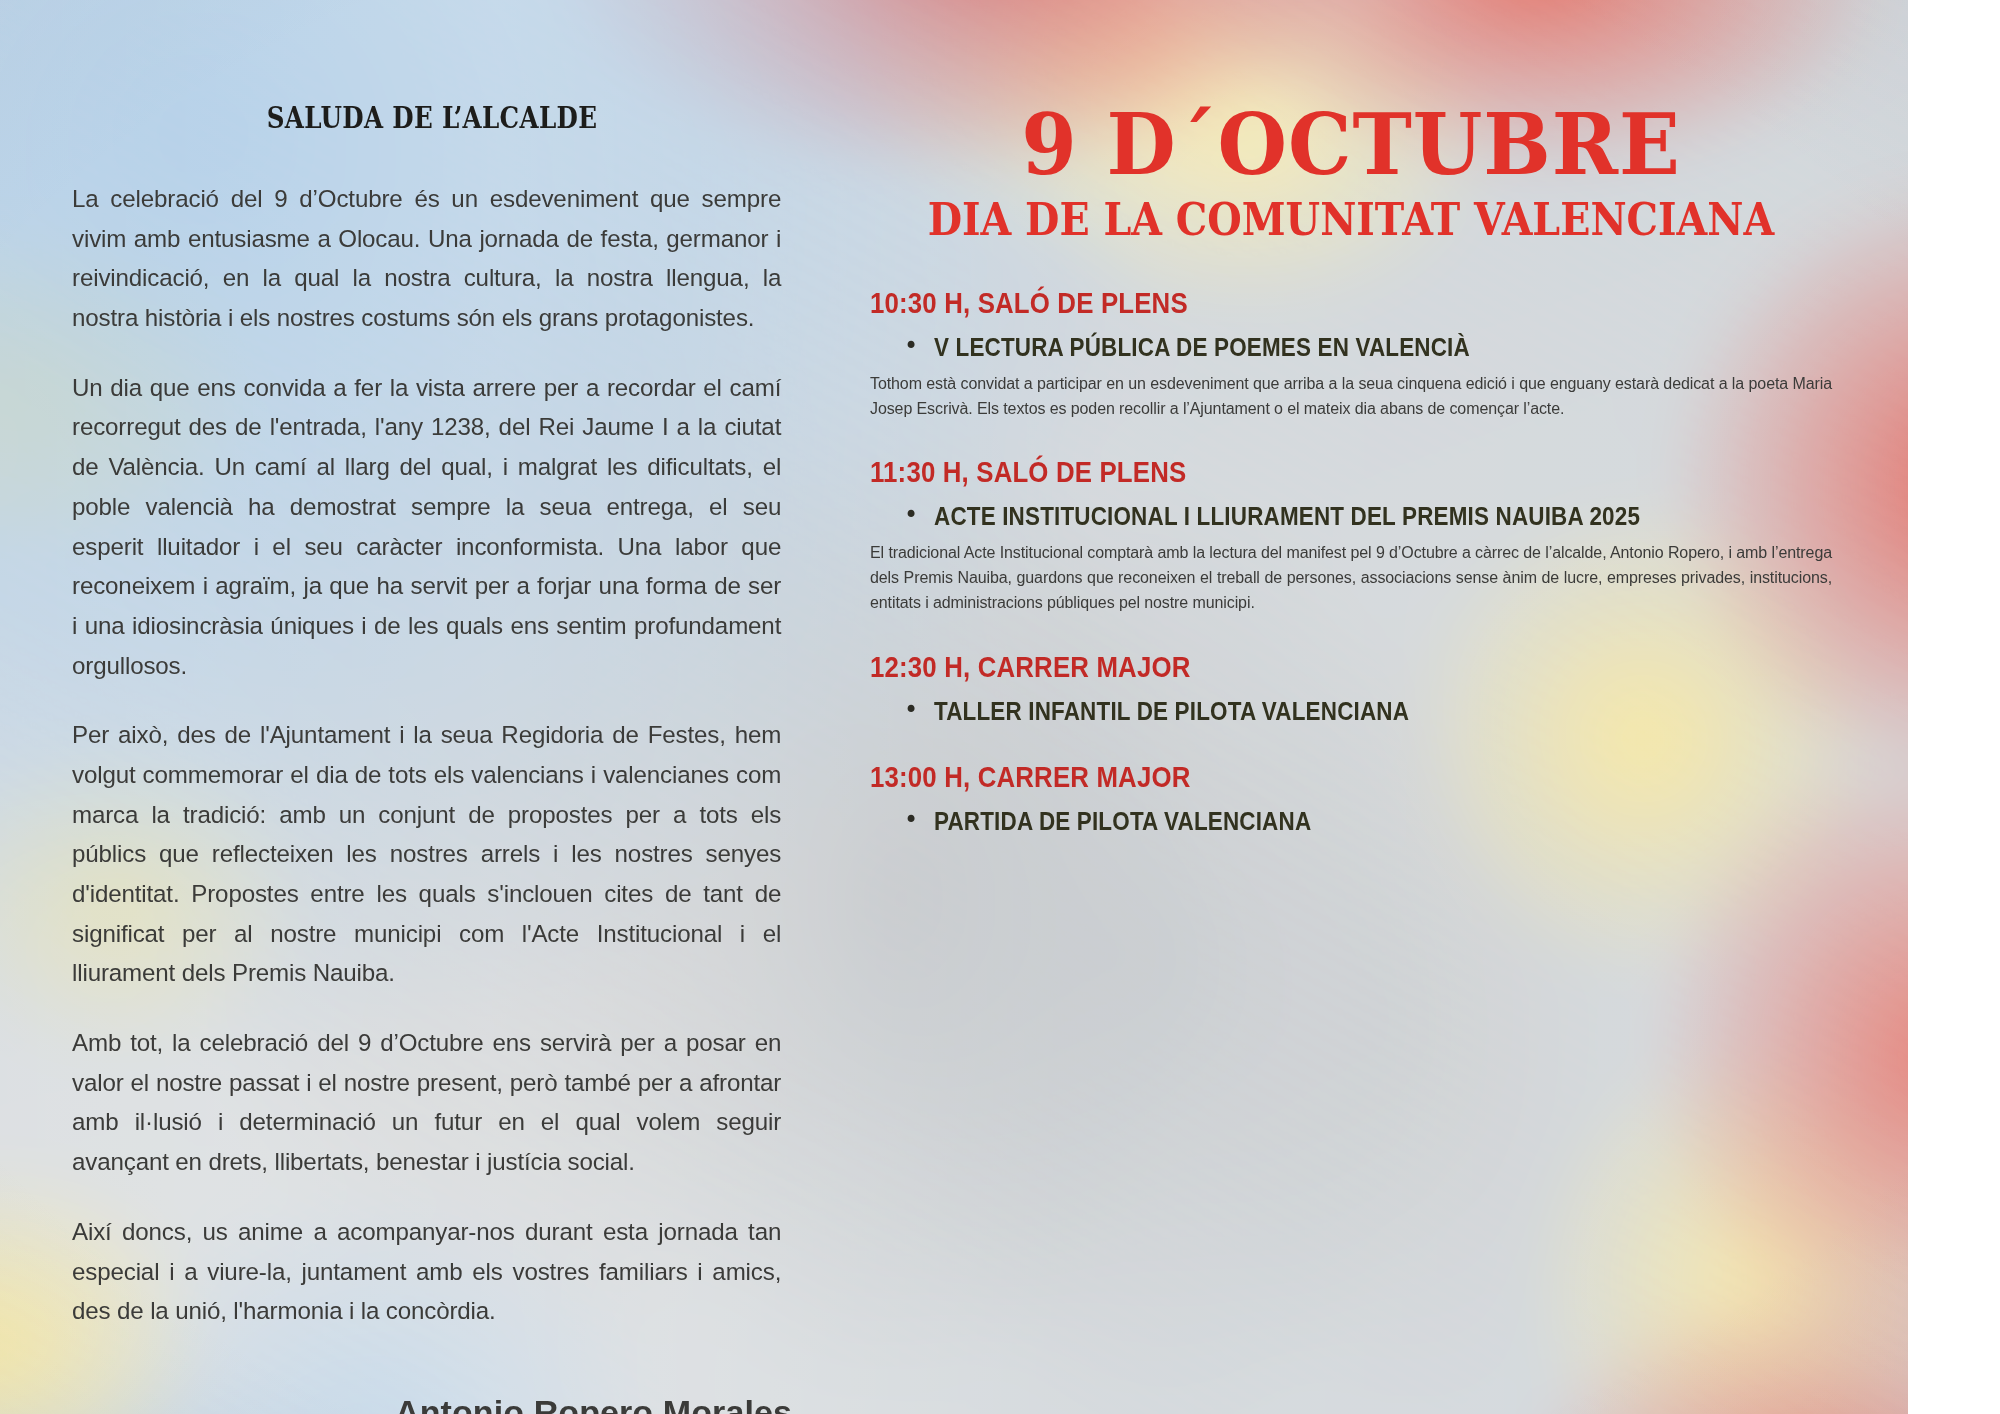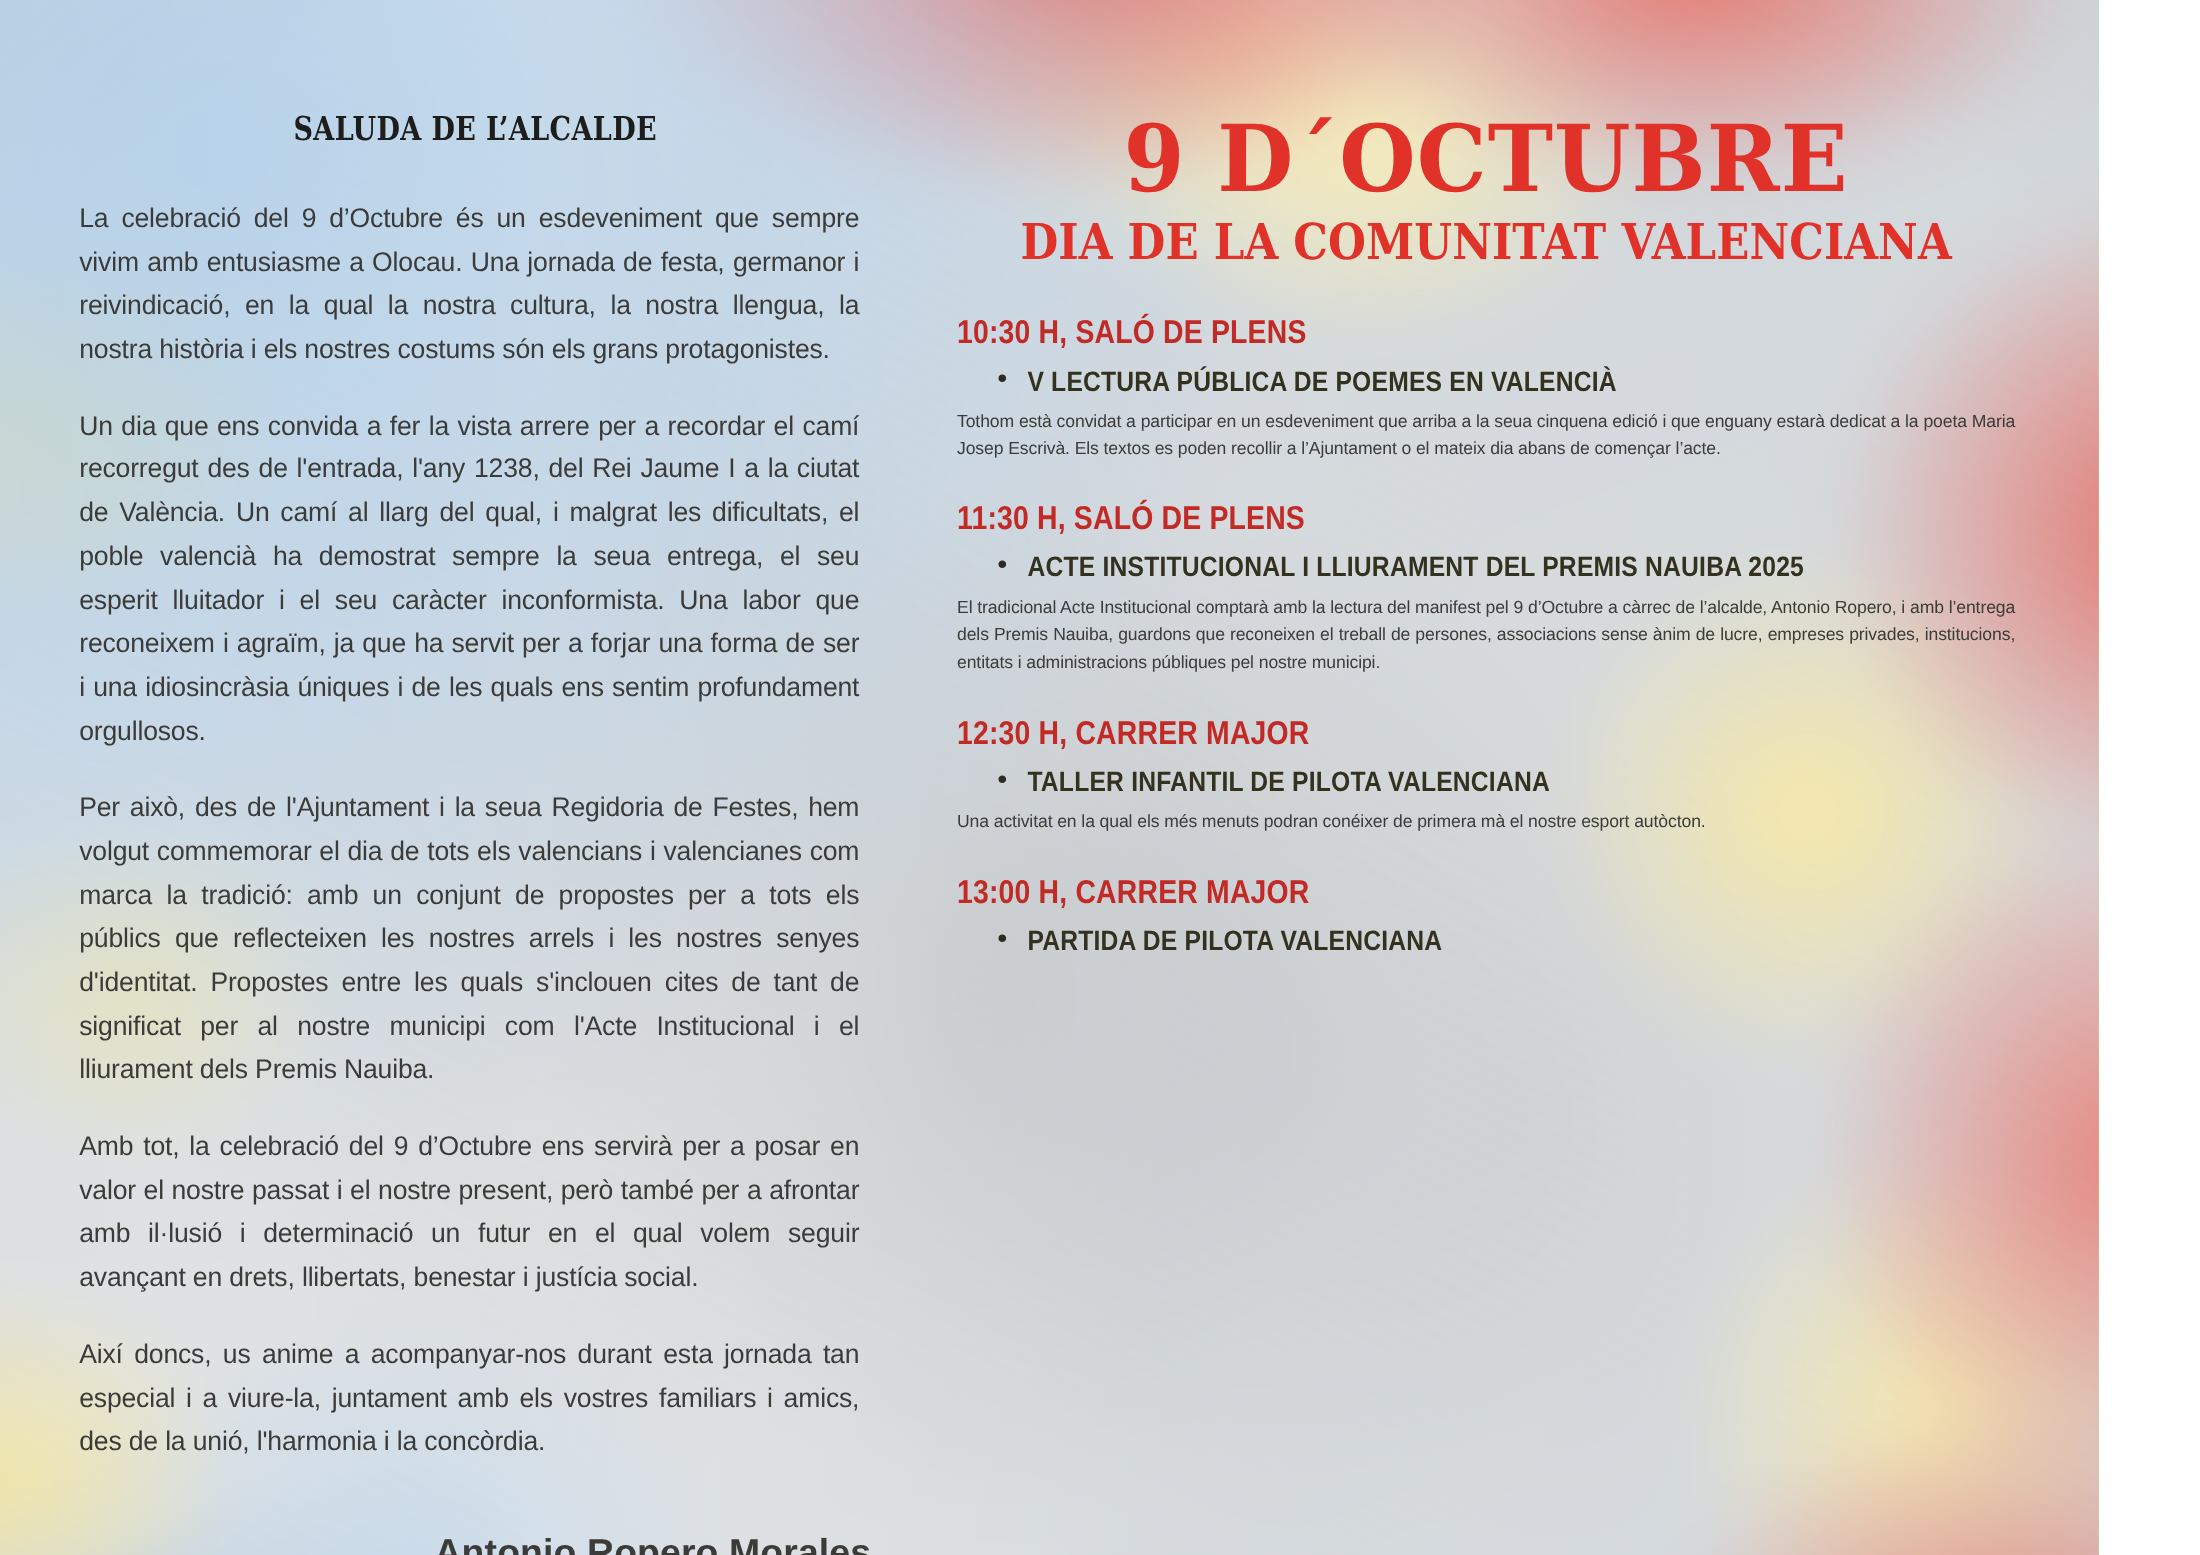--- a/index.html
+++ b/index.html
@@ -268,21 +268,20 @@
         </div>
         <p class="event-desc">El tradicional Acte Institucional comptarà amb la lectura del manifest pel 9 d’Octubre a càrrec de l’alcalde, Antonio Ropero, i amb l’entrega dels Premis Nauiba, guardons que reconeixen el treball de persones, associacions sense ànim de lucre, empreses privades, institucions, entitats i administracions públiques pel nostre municipi.</p>
       </div>
 
       <div class="event">
         <div class="event-time">12:30 H, CARRER MAJOR</div>
         <div class="event-act">
           <span class="bullet">•</span>
           <span class="event-act-label">TALLER INFANTIL DE PILOTA VALENCIANA</span>
         </div>
-        <p class="event-desc">Una activitat en la qual els més menuts podran conéixer de primera mà el nostre esport autòcton.</p>
       </div>
 
       <div class="event">
         <div class="event-time">13:00 H, CARRER MAJOR</div>
         <div class="event-act">
           <span class="bullet">•</span>
           <span class="event-act-label">PARTIDA DE PILOTA VALENCIANA</span>
         </div>
       </div>
 

